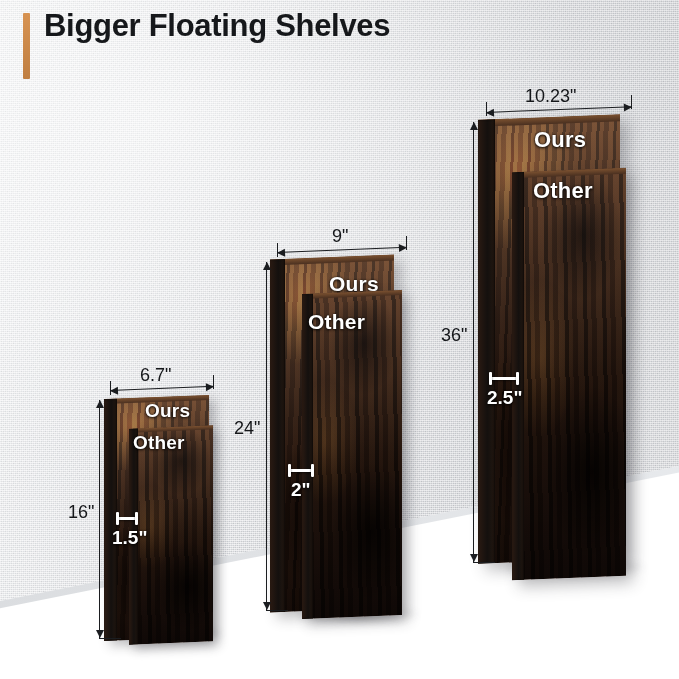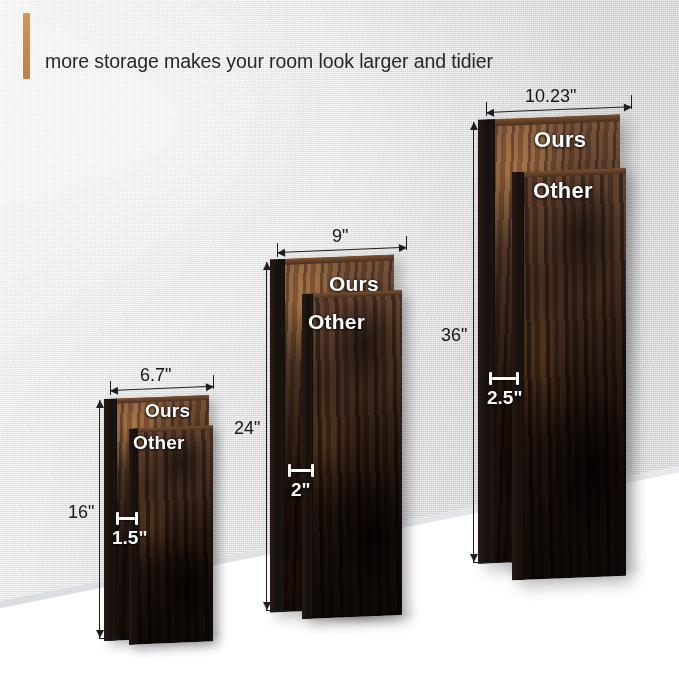--- a/index.html
+++ b/index.html
@@ -164,21 +164,21 @@
 
   <div class="wall">
     <div class="wall-noise"></div>
     <div class="wall-vign"></div>
   </div>
   <div class="floor"></div>
   <div class="floor-edge"></div>
 
   <div class="header">
     <div class="accent-bar"></div>
-    <div class="subtitle">more storage makes your room look larger and tidier</div>
+    <div class="title">Bigger Floating Shelves</div>
   </div>
 
   <div class="group">
 
     <div class="board-shadow" style="left:108px;top:620px;width:130px;height:26px;"></div>
 
     <div class="board" style="left:104px;top:397px;width:105px;height:242px;transform:skewY(-2.3deg);box-shadow:6px 5px 12px rgba(40,40,45,.30);">
       <div class="face"></div>
       <div class="topface" style="height:5px;"></div>
       <div class="side" style="width:13px;"></div>

